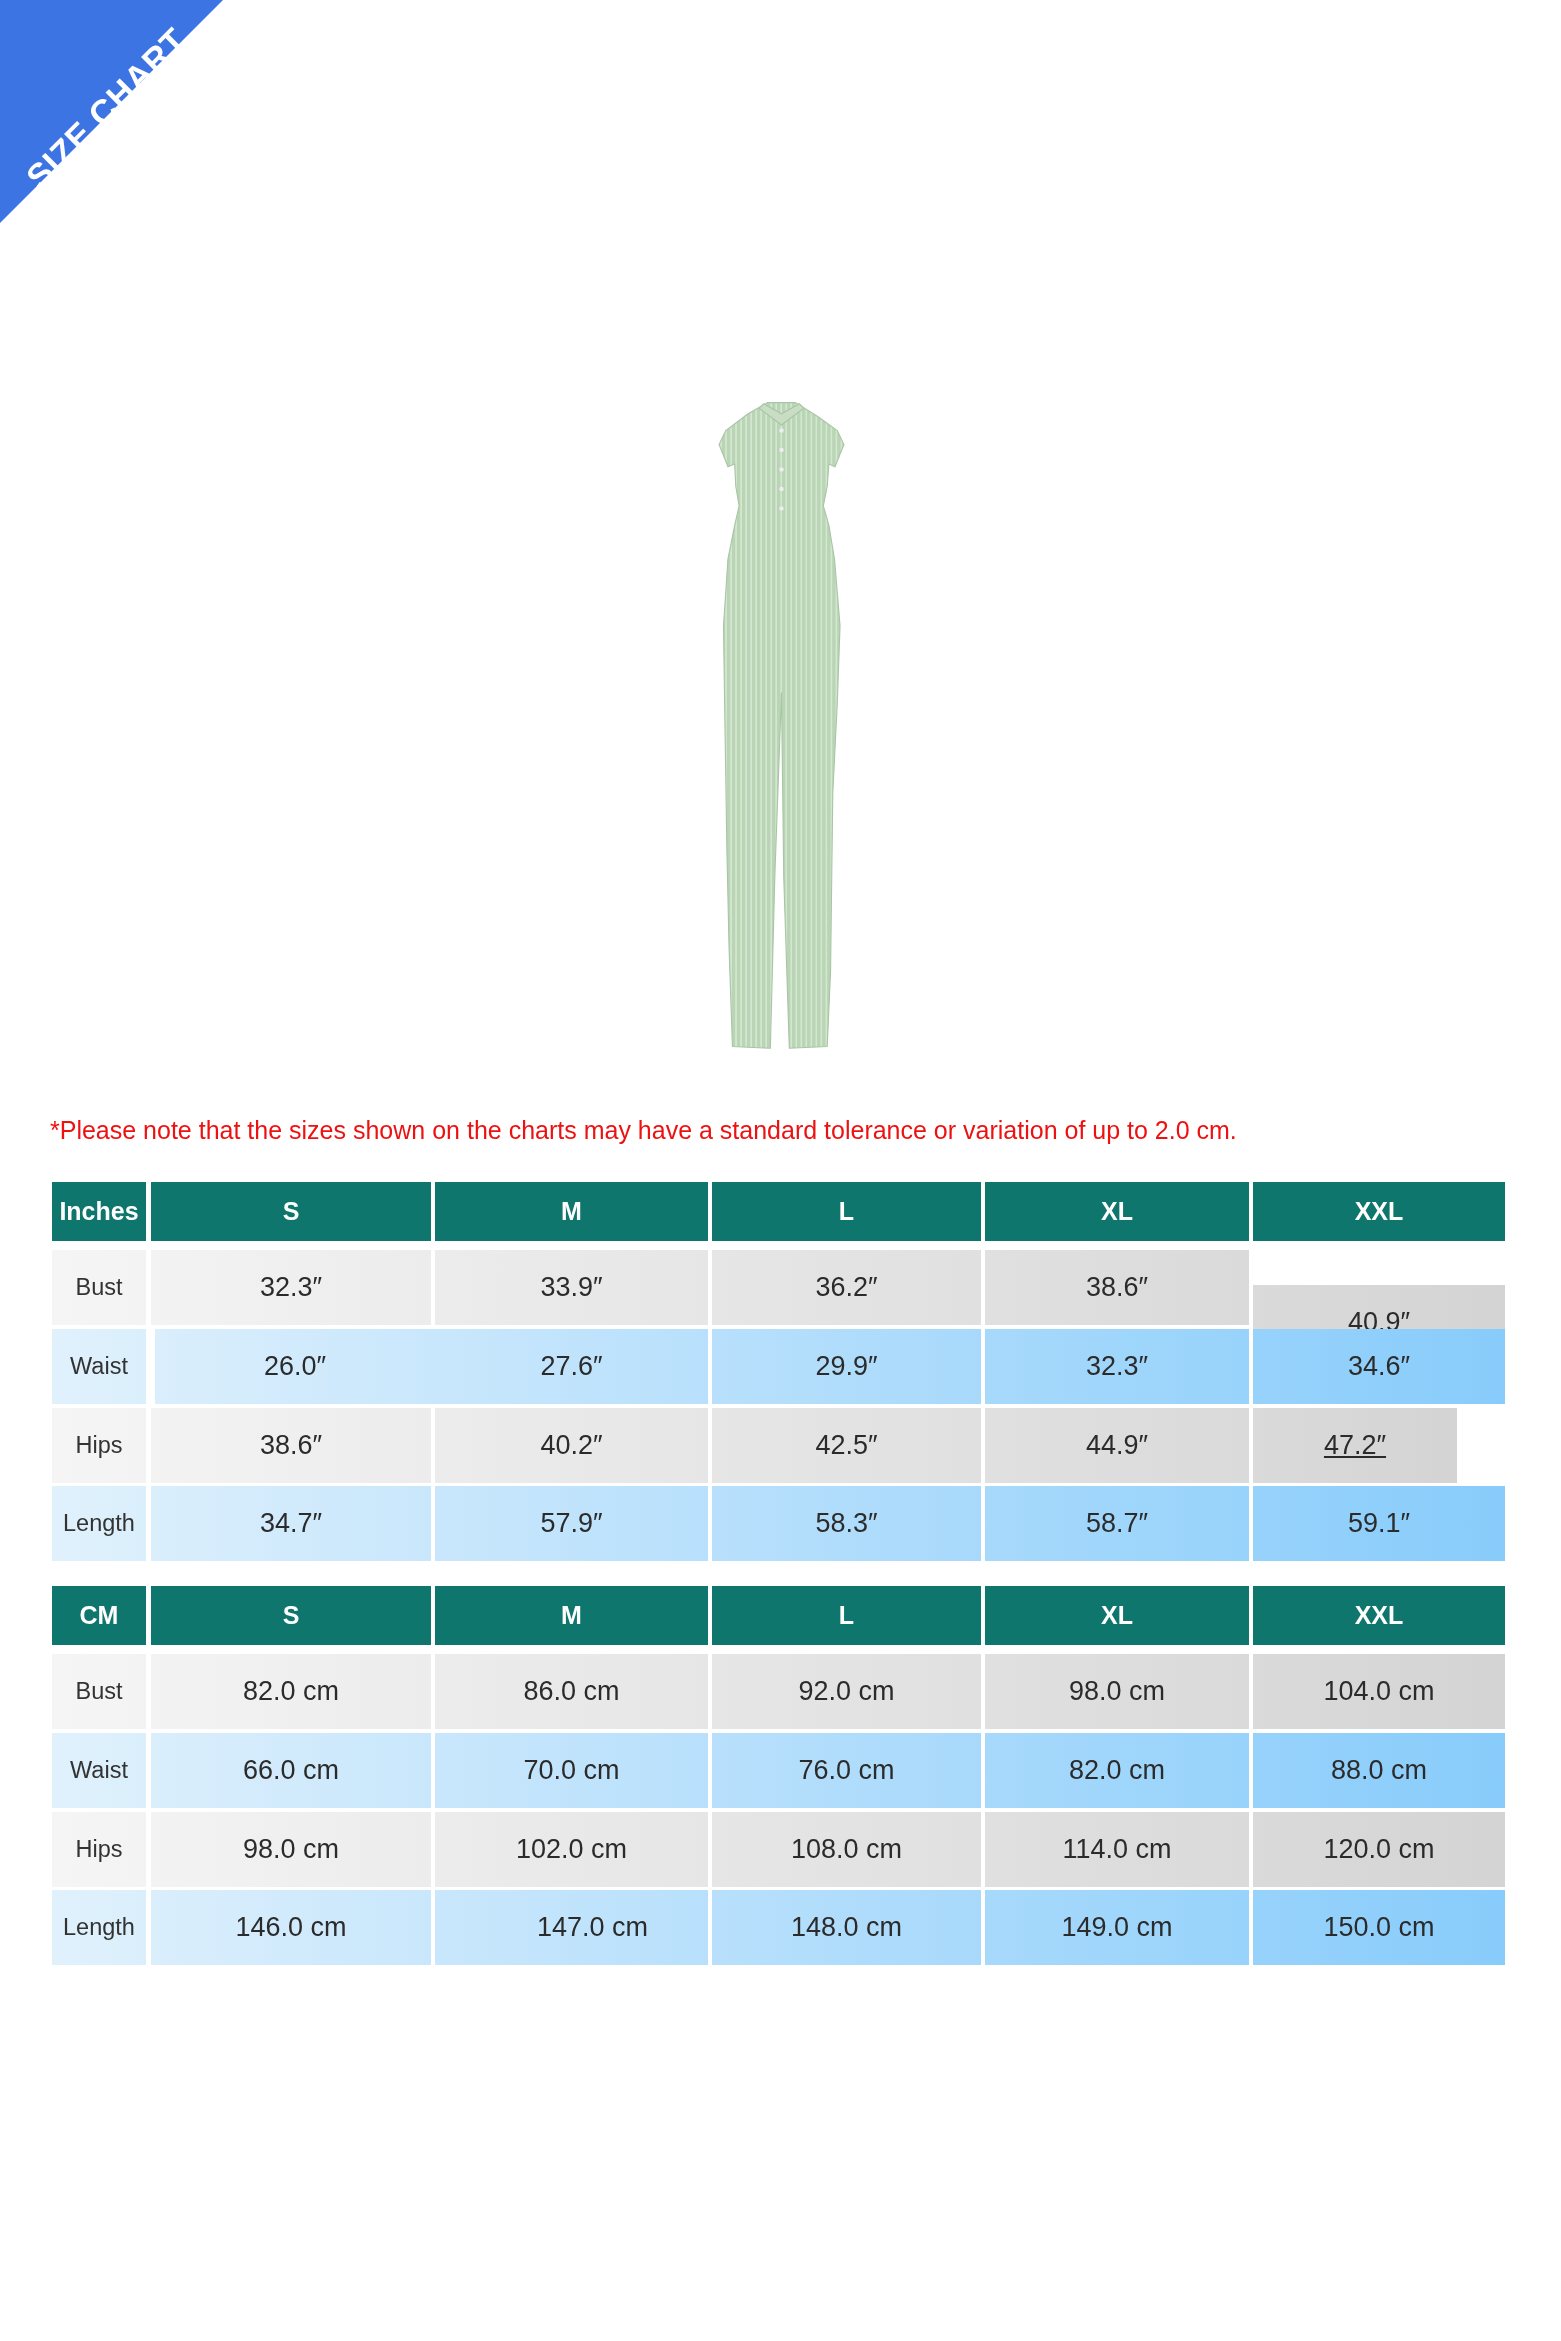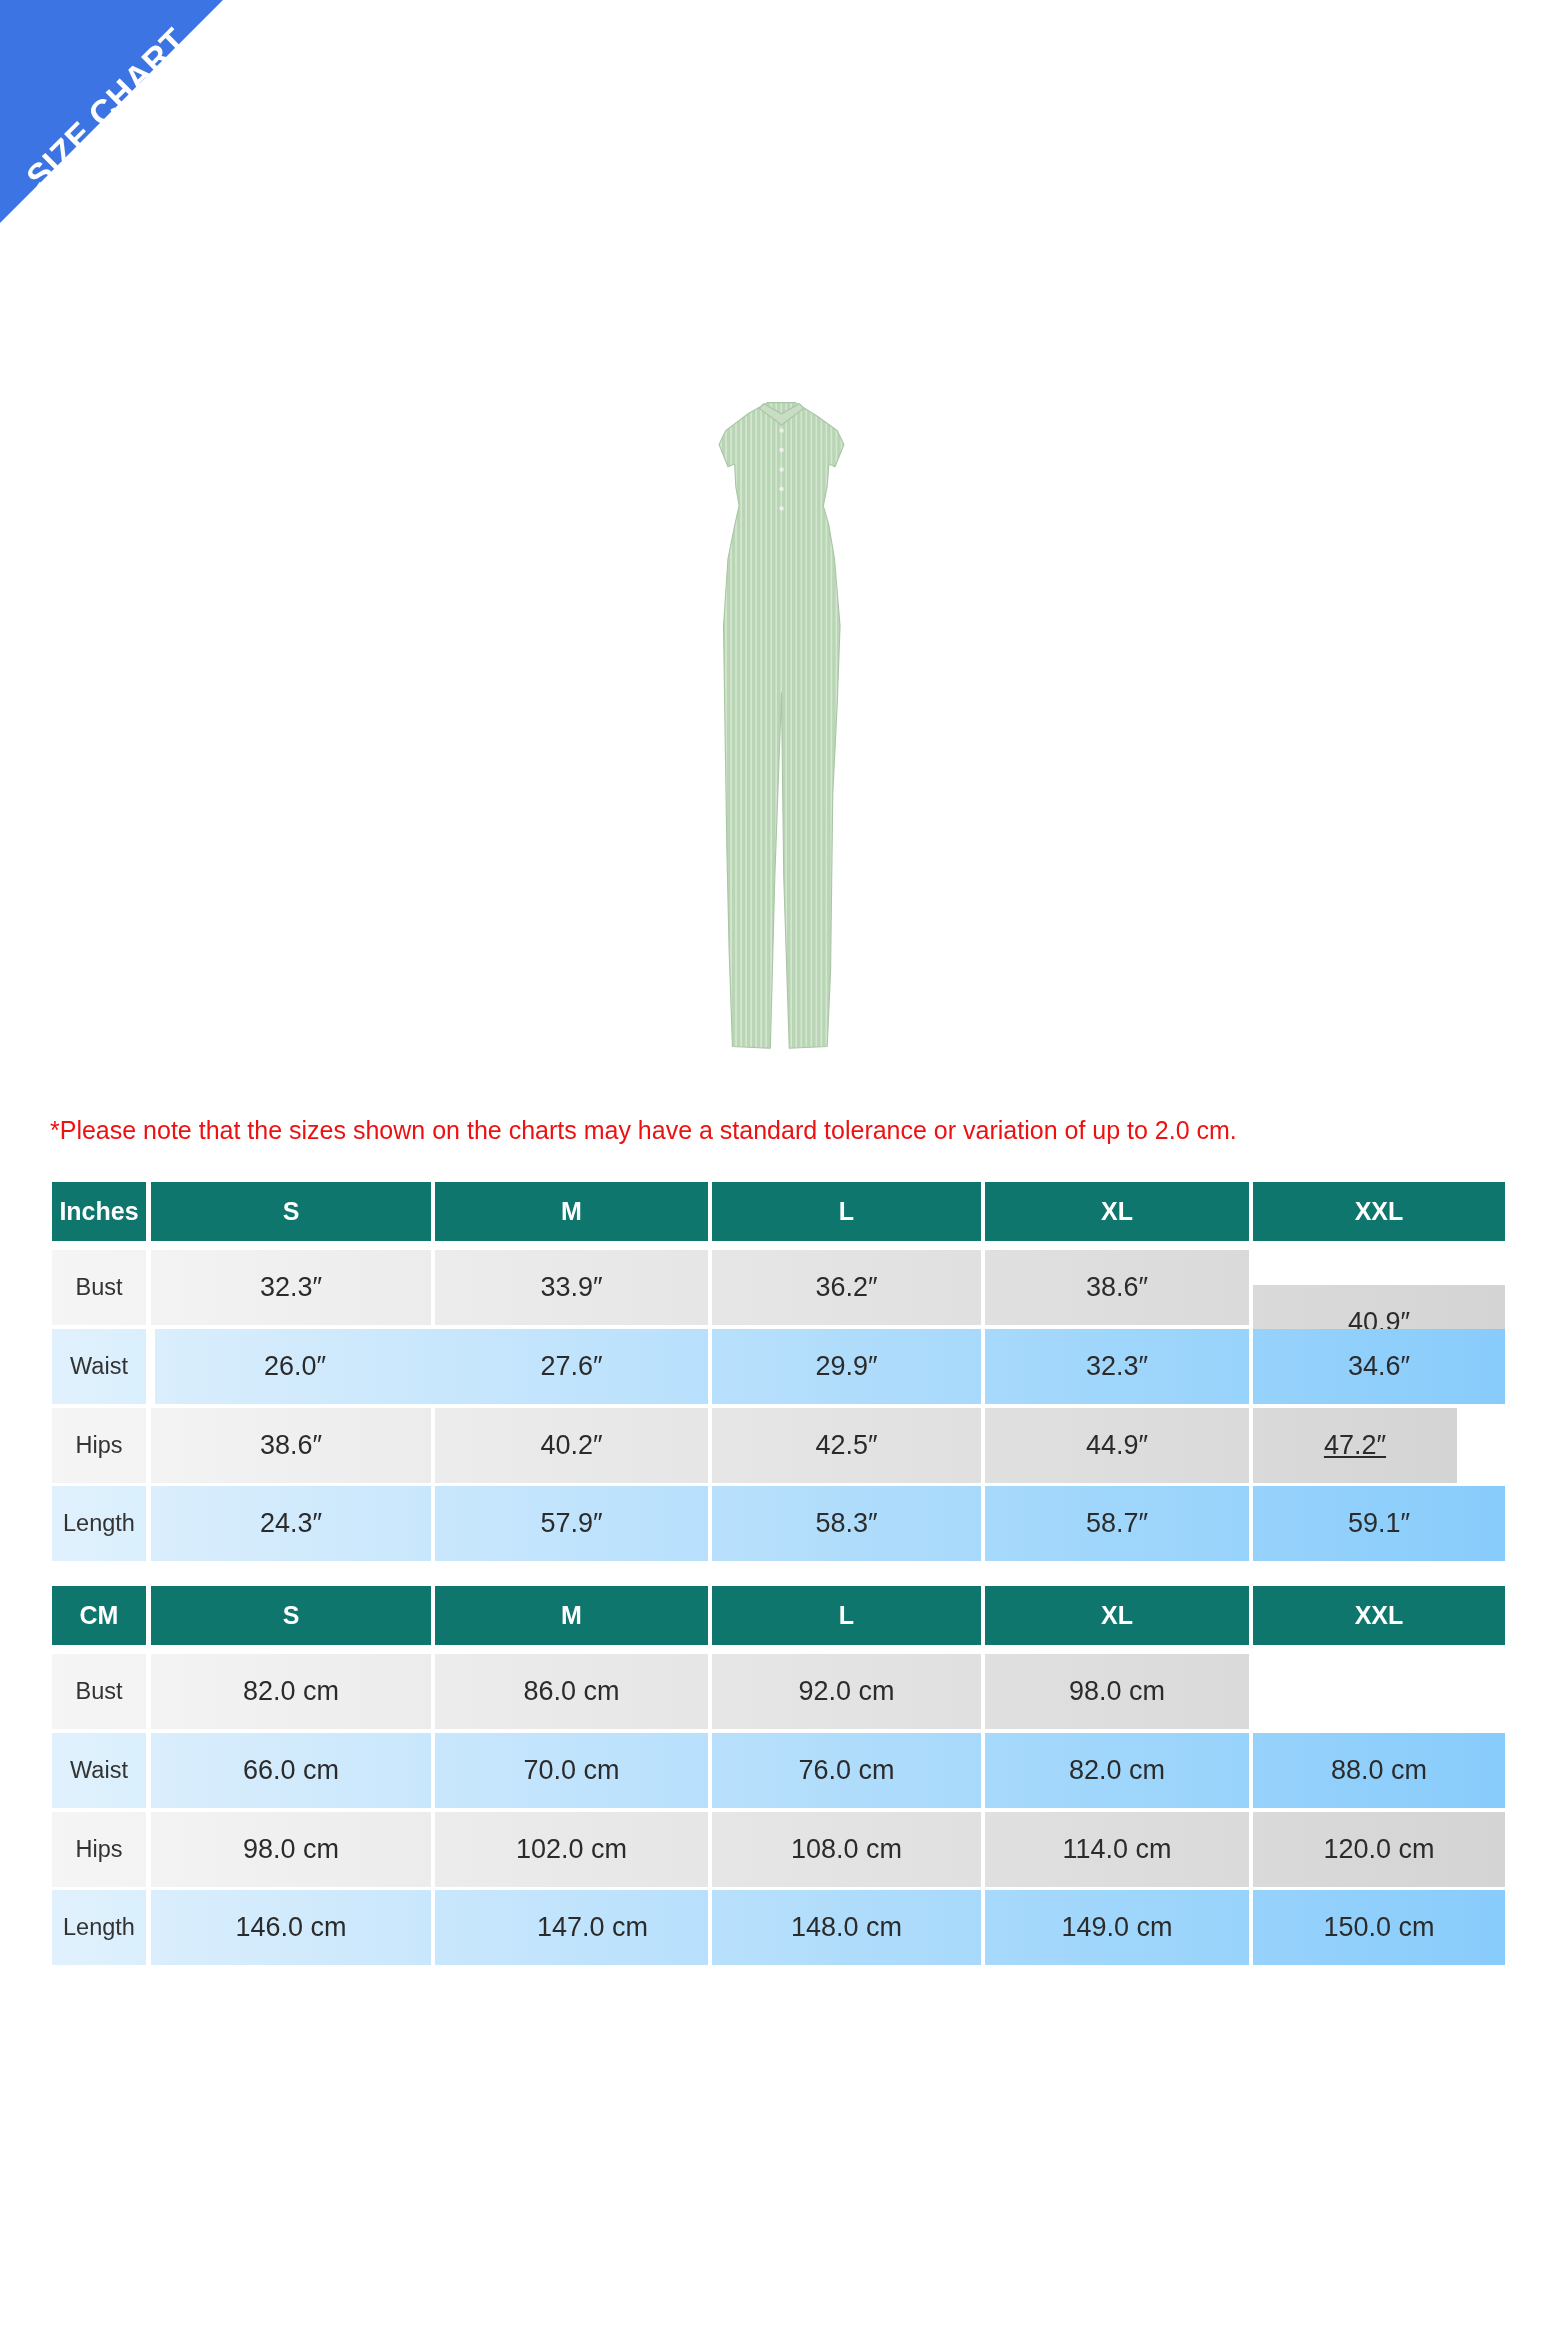--- a/index.html
+++ b/index.html
@@ -75,21 +75,21 @@
     <div class="row grey" style="top: 226px; height: 75px;">
       <div class="cell label" style="left: 0px; width: 94px; background: linear-gradient(90deg, rgb(245, 245, 245), rgb(243, 243, 243));">Hips</div>
       <div class="cell" style="left: 99px; width: 280px; background: linear-gradient(90deg, rgb(243, 243, 243), rgb(236, 236, 236));">38.6″</div>
       <div class="cell" style="left: 383px; width: 273px; background: linear-gradient(90deg, rgb(236, 236, 236), rgb(230, 230, 230));">40.2″</div>
       <div class="cell" style="left: 660px; width: 269px; background: linear-gradient(90deg, rgb(230, 230, 230), rgb(224, 224, 224));">42.5″</div>
       <div class="cell" style="left: 933px; width: 264px; background: linear-gradient(90deg, rgb(224, 224, 224), rgb(218, 218, 218));">44.9″</div>
       <div class="cell" style="left: 1201px; width: 204px; background: linear-gradient(90deg, rgb(218, 218, 218), rgb(212, 212, 212)); text-decoration: underline;">47.2″</div>
     </div>
     <div class="row blue" style="top: 304px; height: 75px;">
       <div class="cell label" style="left: 0px; width: 94px; background: linear-gradient(90deg, rgb(224, 241, 252), rgb(218, 239, 252));">Length</div>
-      <div class="cell" style="left: 99px; width: 280px; background: linear-gradient(90deg, rgb(218, 238, 252), rgb(201, 231, 252));">24.3″</div>
+      <div class="cell" style="left: 99px; width: 280px; background: linear-gradient(90deg, rgb(218, 238, 252), rgb(201, 231, 252));">34.7″</div>
       <div class="cell" style="left: 383px; width: 273px; background: linear-gradient(90deg, rgb(201, 231, 252), rgb(184, 224, 252));">57.9″</div>
       <div class="cell" style="left: 660px; width: 269px; background: linear-gradient(90deg, rgb(184, 224, 252), rgb(168, 217, 251));">58.3″</div>
       <div class="cell" style="left: 933px; width: 264px; background: linear-gradient(90deg, rgb(167, 217, 251), rgb(152, 211, 251));">58.7″</div>
       <div class="cell" style="left: 1201px; width: 252px; background: linear-gradient(90deg, rgb(151, 210, 251), rgb(136, 204, 251));">59.1″</div>
     </div>
   </div>
 
 <div class="table" id="t1" style="top:1586px; height:375px;">
     <div class="row hdr" style="top: 0px; height: 59px;">
       <div class="cell" style="left: 0px; width: 94px;">CM</div>
@@ -98,20 +98,21 @@
       <div class="cell" style="left: 660px; width: 269px;">L</div>
       <div class="cell" style="left: 933px; width: 264px;">XL</div>
       <div class="cell" style="left: 1201px; width: 252px;">XXL</div>
     </div>
     <div class="row grey" style="top: 68px; height: 75px;">
       <div class="cell label" style="left: 0px; width: 94px; background: linear-gradient(90deg, rgb(245, 245, 245), rgb(243, 243, 243));">Bust</div>
       <div class="cell" style="left: 99px; width: 280px; background: linear-gradient(90deg, rgb(243, 243, 243), rgb(236, 236, 236));">82.0 cm</div>
       <div class="cell" style="left: 383px; width: 273px; background: linear-gradient(90deg, rgb(236, 236, 236), rgb(230, 230, 230));">86.0 cm</div>
       <div class="cell" style="left: 660px; width: 269px; background: linear-gradient(90deg, rgb(230, 230, 230), rgb(224, 224, 224));">92.0 cm</div>
       <div class="cell" style="left: 933px; width: 264px; background: linear-gradient(90deg, rgb(224, 224, 224), rgb(218, 218, 218));">98.0 cm</div>
+      <div class="cell" style="left: 1201px; width: 252px; background: linear-gradient(90deg, rgb(218, 218, 218), rgb(212, 212, 212));">104.0 cm</div>
     </div>
     <div class="row blue" style="top: 147px; height: 75px;">
       <div class="cell label" style="left: 0px; width: 94px; background: linear-gradient(90deg, rgb(224, 241, 252), rgb(218, 239, 252));">Waist</div>
       <div class="cell" style="left: 99px; width: 280px; background: linear-gradient(90deg, rgb(218, 238, 252), rgb(201, 231, 252));">66.0 cm</div>
       <div class="cell" style="left: 383px; width: 273px; background: linear-gradient(90deg, rgb(201, 231, 252), rgb(184, 224, 252));">70.0 cm</div>
       <div class="cell" style="left: 660px; width: 269px; background: linear-gradient(90deg, rgb(184, 224, 252), rgb(168, 217, 251));">76.0 cm</div>
       <div class="cell" style="left: 933px; width: 264px; background: linear-gradient(90deg, rgb(167, 217, 251), rgb(152, 211, 251));">82.0 cm</div>
       <div class="cell" style="left: 1201px; width: 252px; background: linear-gradient(90deg, rgb(151, 210, 251), rgb(136, 204, 251));">88.0 cm</div>
     </div>
     <div class="row grey" style="top: 226px; height: 75px;">

